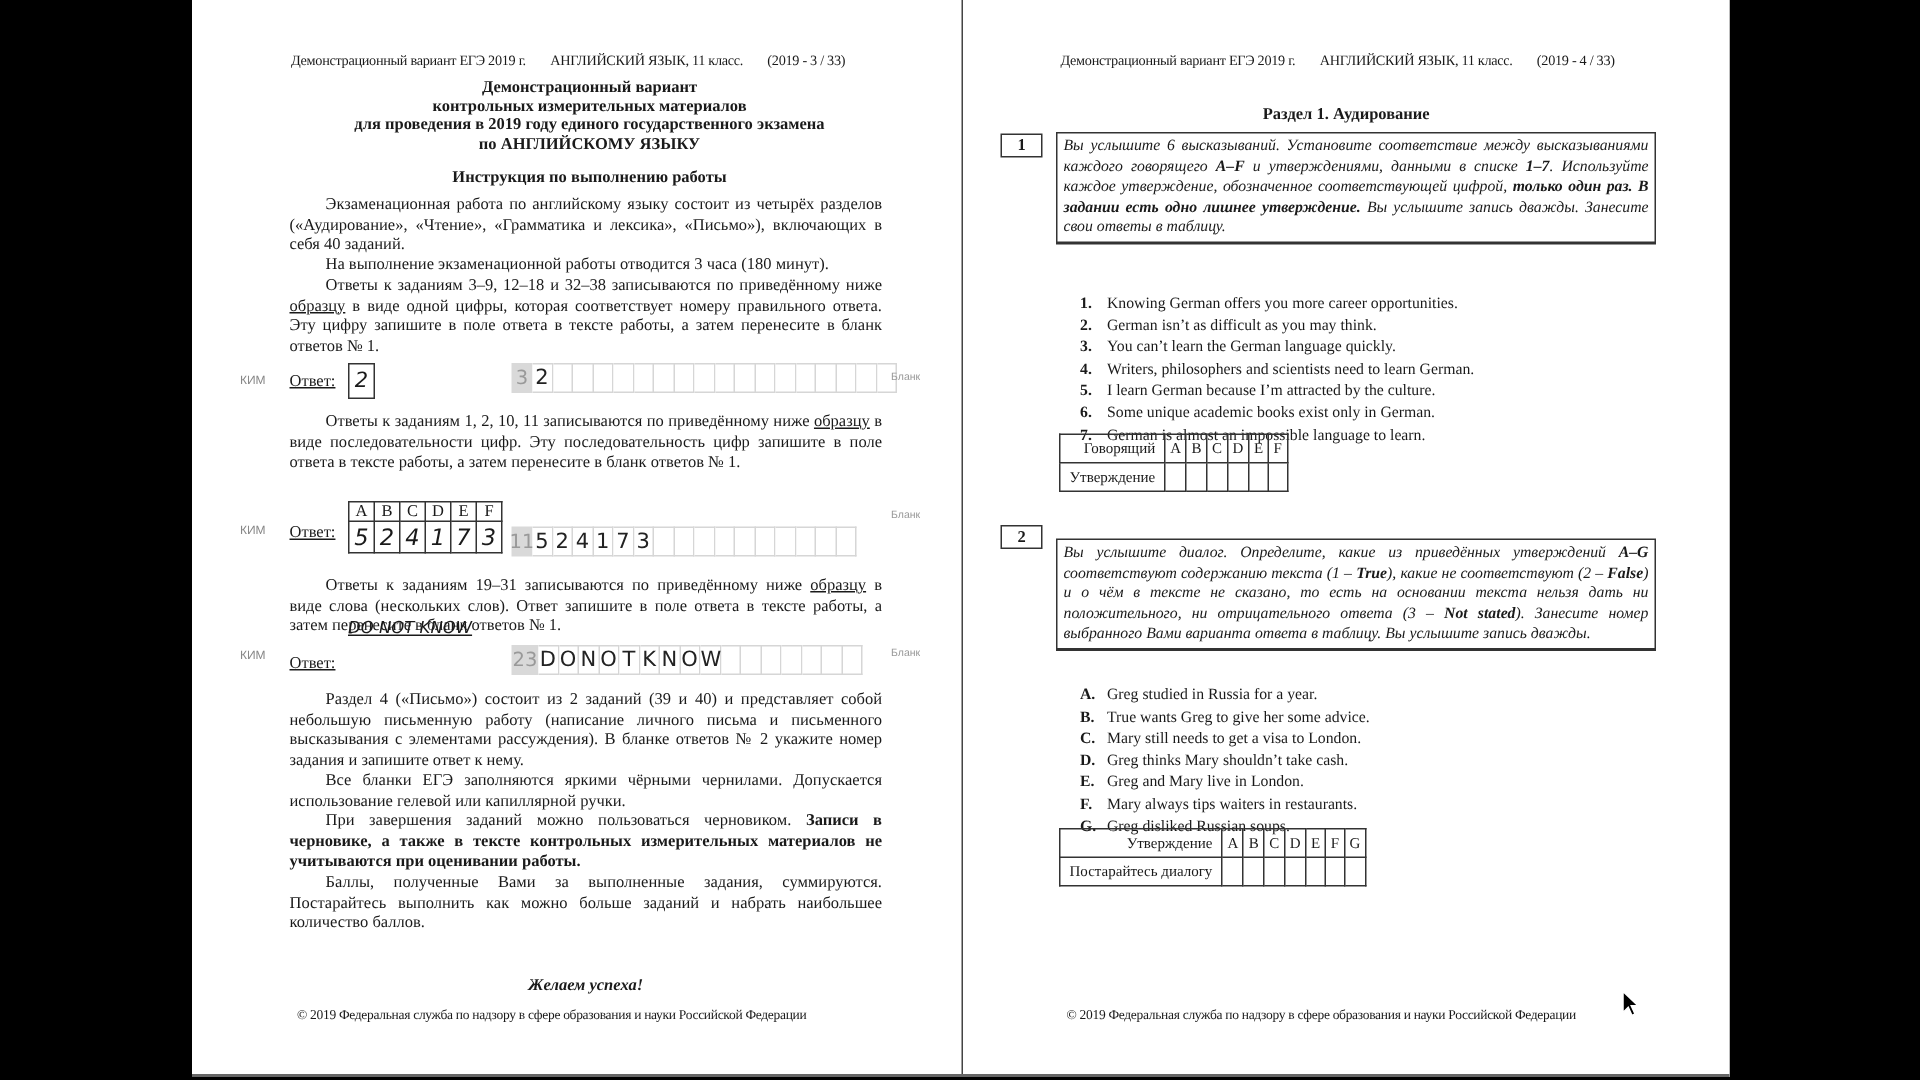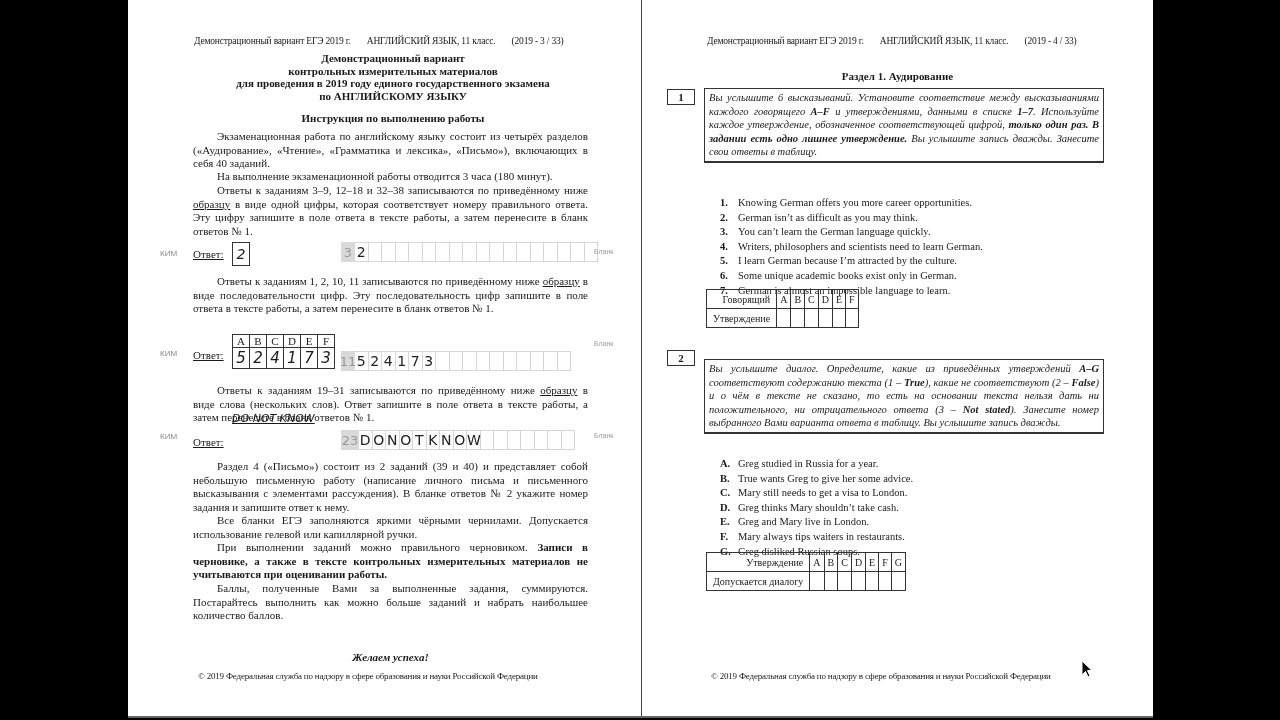--- a/index.html
+++ b/index.html
@@ -161,21 +161,21 @@
       <div class="cell"></div>
       <div class="cell"></div>
       <div class="cell"></div>
       <div class="cell"></div>
       <div class="cell"></div>
     </div>
     <div class="blank" style="left:466px; top:432px;">Бланк</div>
 
     <div class="para" style="top:460px;"><span class="indent"></span><span>Раздел 4 («Письмо») состоит из 2 заданий (39 и 40) и представляет собой небольшую письменную работу (написание личного письма и письменного высказывания с элементами рассуждения). В бланке ответов № 2 укажите номер задания и запишите ответ к нему.</span></div>
     <div class="para" style="top:514px;"><span class="indent"></span><span>Все бланки ЕГЭ заполняются яркими чёрными чернилами. Допускается использование гелевой или капиллярной ручки.</span></div>
-    <div class="para" style="top:541px;"><span class="indent"></span><span>При выполнении заданий можно правильного черновиком. </span><span class="bold">Записи в черновике, а также в тексте контрольных измерительных материалов не учитываются при оценивании работы.</span></div>
+    <div class="para" style="top:541px;"><span class="indent"></span><span>При завершения заданий можно пользоваться черновиком. </span><span class="bold">Записи в черновике, а также в тексте контрольных измерительных материалов не учитываются при оценивании работы.</span></div>
     <div class="para" style="top:582px;"><span class="indent"></span><span>Баллы, полученные Вами за выполненные задания, суммируются. Постарайтесь выполнить как можно больше заданий и набрать наибольшее количество баллов.</span></div>
     <div class="para center" style="top:651px; font-weight:bold; font-style:italic; text-align:center;">Желаем успеха!</div>
     <div class="foot" style="left:70px; top:671px;">© 2019 Федеральная служба по надзору в сфере образования и науки Российской Федерации</div>
   </div>
 
   <div class="divider"></div>
 
   <div class="page right">
     <div class="hdr" style="left:65px; top:36px;">
       <span>Демонстрационный вариант ЕГЭ 2019 г.</span>
@@ -243,21 +243,21 @@
         <td class="lbl">Утверждение</td>
         <td>A</td>
         <td>B</td>
         <td>C</td>
         <td>D</td>
         <td>E</td>
         <td>F</td>
         <td>G</td>
       </tr>
       <tr>
-        <td class="lbl">Допускается диалогу</td>
+        <td class="lbl">Постарайтесь диалогу</td>
         <td></td>
         <td></td>
         <td></td>
         <td></td>
         <td></td>
         <td></td>
         <td></td>
       </tr>
     </tbody>
       </table>

